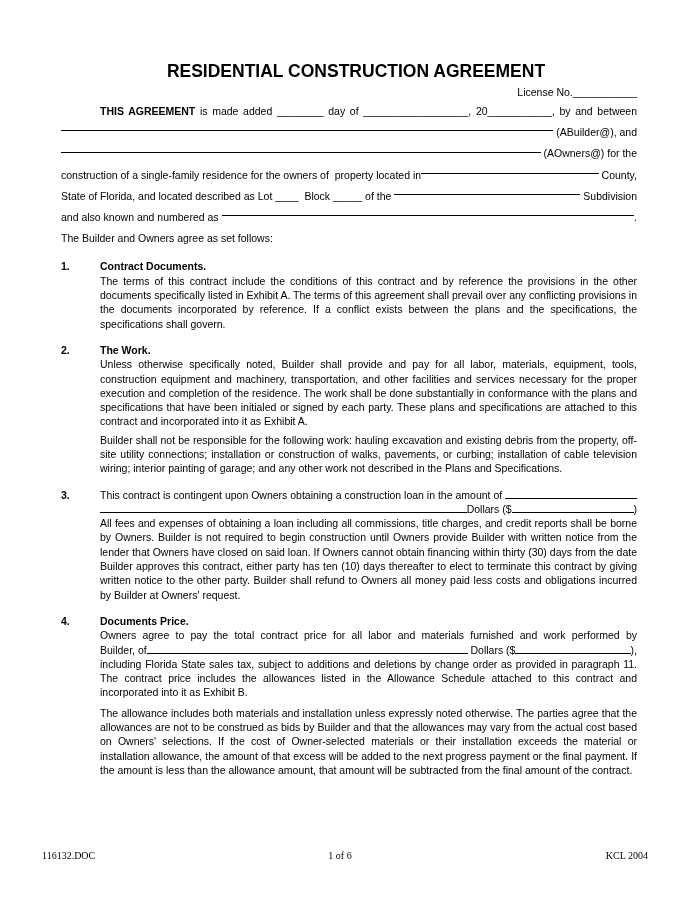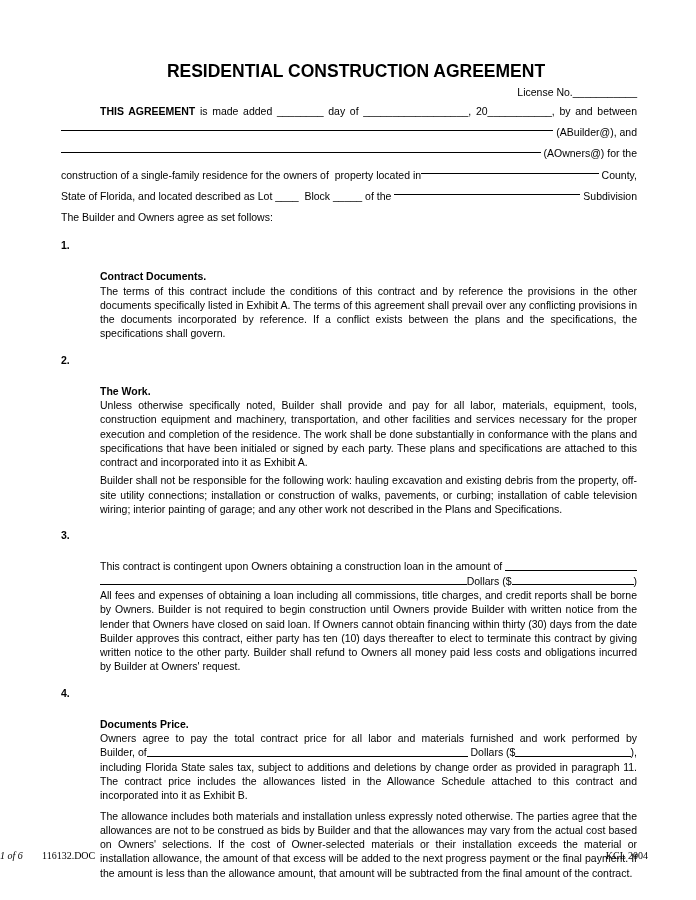--- a/index.html
+++ b/index.html
@@ -21,35 +21,35 @@
   .intro{margin:2px 59px 0 61px;line-height:21.2px;}
   .intro .line{display:flex;align-items:center;}
   .intro .line .t{white-space:pre;flex:0 0 auto;}
   .line-agreement{text-align:justify;text-align-last:justify;padding-left:39px;}
   .fill{
     flex:1 1 auto;border-bottom:1px solid #000;
     margin:0 0 4px 0;min-width:8px;
   }
   .sec{display:flex;margin:12px 59px 0 61px;line-height:14.3px;}
   .sec .num{flex:0 0 39px;font-weight:bold;}
-  .sec .body{flex:1 1 auto;min-width:0;margin-top:31px;}
+  .sec .body{flex:1 1 auto;min-width:0;}
   .sec .head{font-weight:bold;}
   .para{text-align:justify;margin:0;}
   .para-gap{margin-top:4px;}
   .fline{display:flex;align-items:flex-end;}
   .fline .t{white-space:pre;flex:0 0 auto;}
   .fline .fill{margin-bottom:3px;}
   .full-just{text-align:justify;text-align-last:justify;}
   .footer{
     position:absolute;top:850px;left:0;right:0;height:14px;
     font-family:"Liberation Serif","DejaVu Serif",serif;
     font-size:10px;line-height:12px;
   }
   .footer .f-left{position:absolute;left:42px;top:0;}
-  .footer .f-center{position:absolute;left:0;right:16px;top:0;text-align:left;font-style:italic;}
+  .footer .f-center{position:absolute;left:0;right:16px;top:0;text-align:center;}
   .footer .f-right{position:absolute;right:48px;top:0;}
 </style>
 </head>
 <body>
 
 <div class="page">
 
   <div class="title">RESIDENTIAL CONSTRUCTION AGREEMENT</div>
 
   <div class="license">License No.___________</div>
@@ -66,20 +66,25 @@
     </div>
     <div class="line">
       <span class="t">construction of a single-family residence for the owners of  property located in</span>
       <span class="fill"></span>
       <span class="t"> County,</span>
     </div>
     <div class="line">
       <span class="t">State of Florida, and located described as Lot ____  Block _____ of the </span>
       <span class="fill"></span>
       <span class="t"> Subdivision</span>
+    </div>
+    <div class="line">
+      <span class="t">and also known and numbered as </span>
+      <span class="fill"></span>
+      <span class="t">.</span>
     </div>
     <div class="line">
       <span class="t">The Builder and Owners agree as set follows:</span>
     </div>
   </div>
 
   <div class="sec" style="margin-top:10px;">
     <div class="num">1.</div>
     <div class="body">
       <div class="head">Contract Documents.</div>

